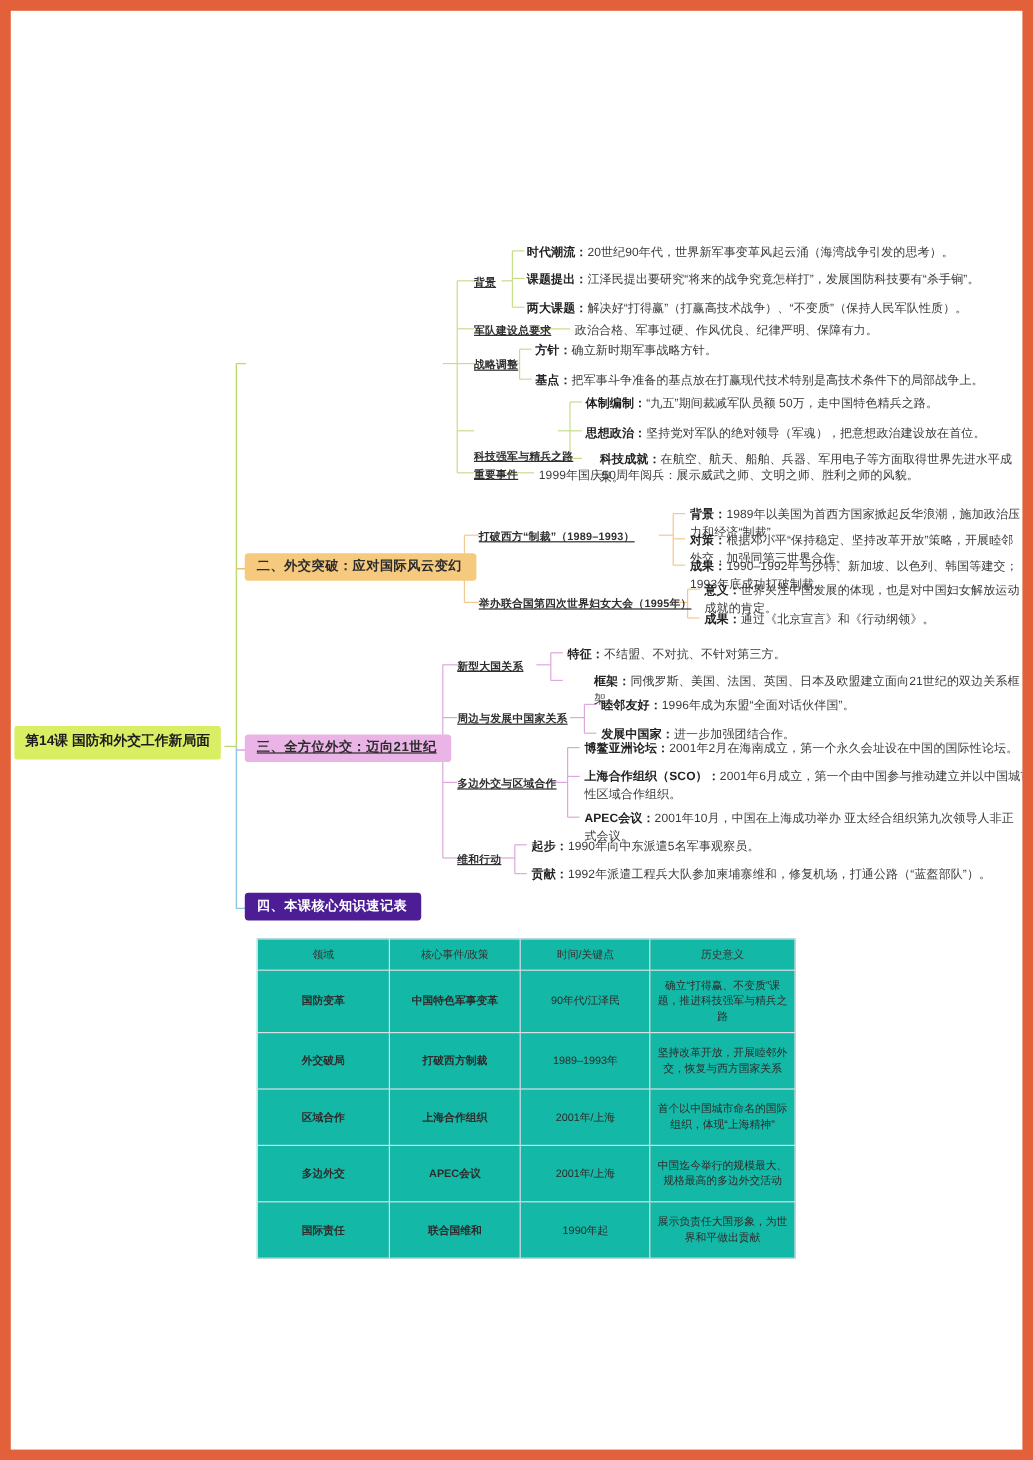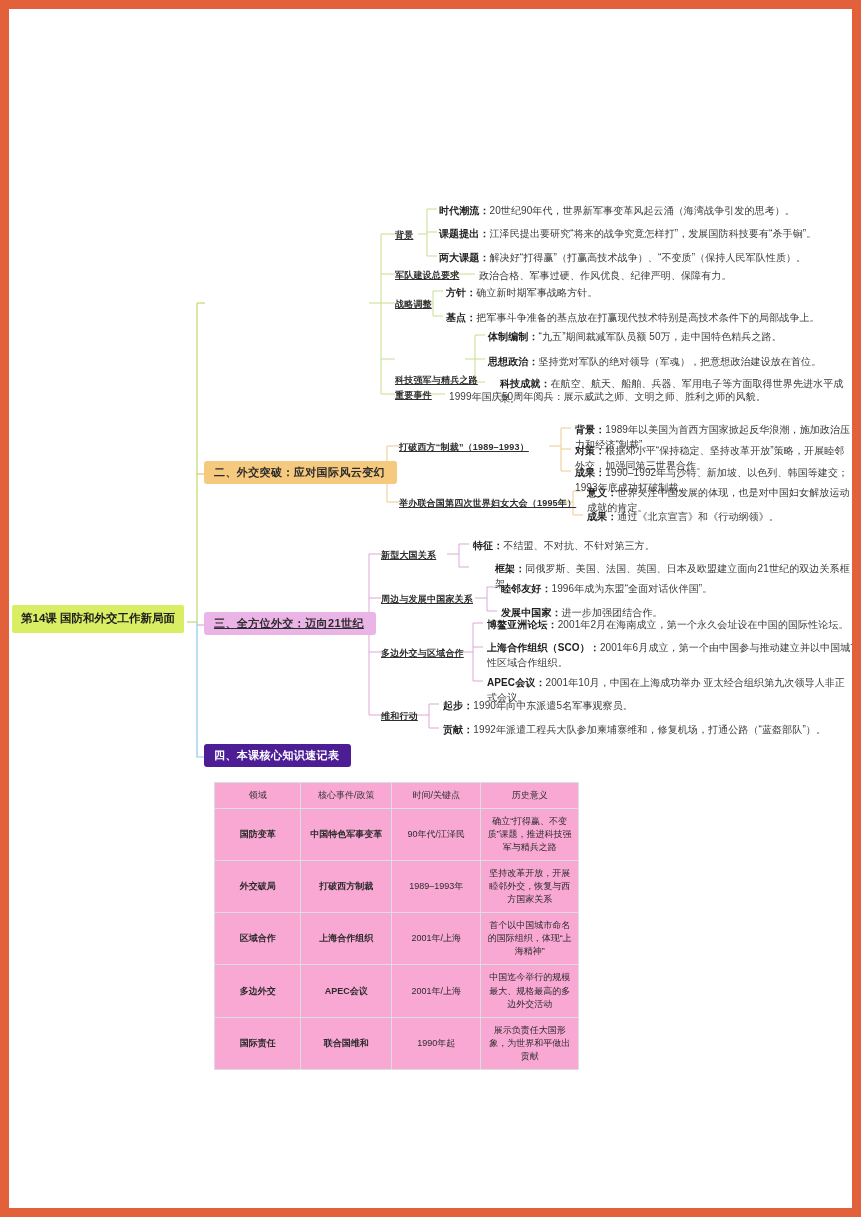--- a/index.html
+++ b/index.html
@@ -77,22 +77,22 @@
   .leaf.wide { width: 430px; white-space: normal; }
 
   
   .tbl-wrap {
     position: absolute;
     left: 205px; top: 773px;
     width: 449px;
   }
   table.kt {
     border-collapse: collapse;
-    width: 365px;
-    background: #f9a8d4;
+    width: 449px;
+    background: #14b8a6;
     font-size: 9px;
     color: #2c2c2c;
   }
   table.kt th, table.kt td {
     border: 1px solid #D9DEE3;
     text-align: center;
     vertical-align: middle;
     padding: 6px 5px;
     line-height: 1.45;
   }

